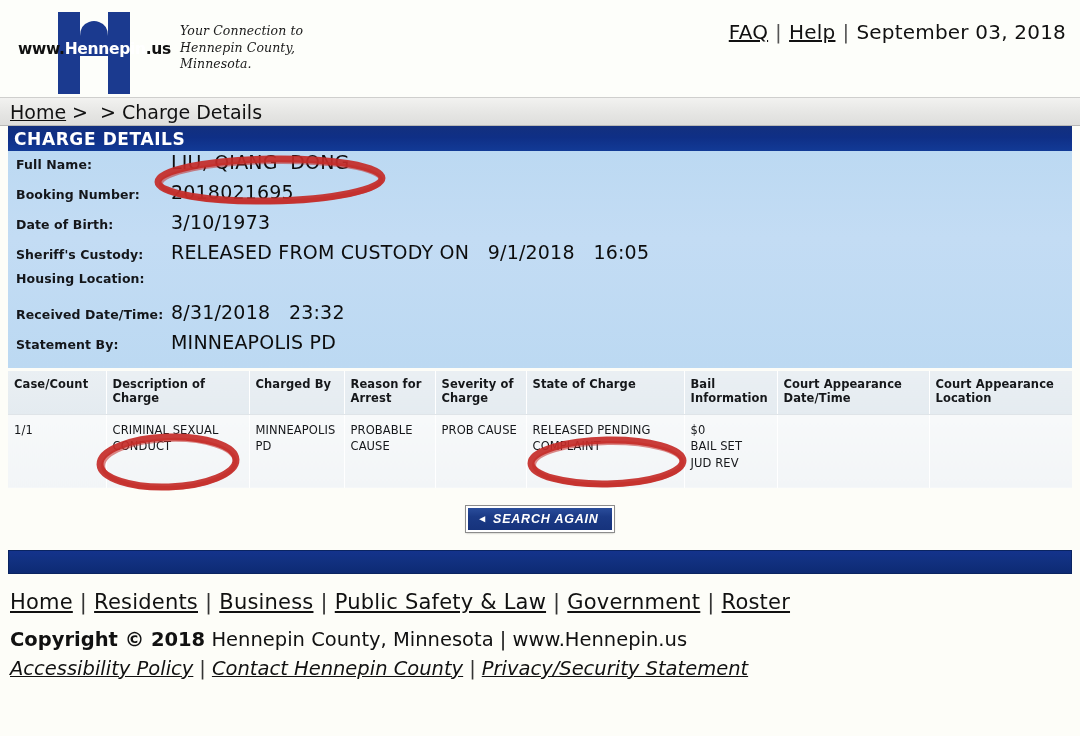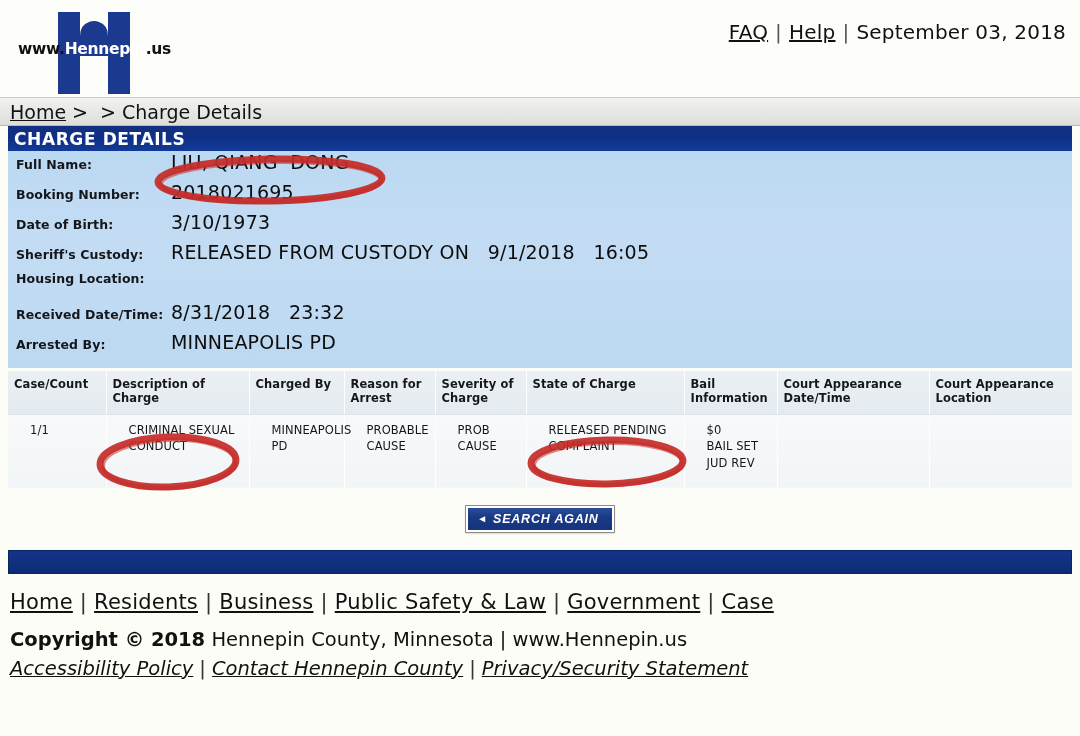--- a/index.html
+++ b/index.html
@@ -160,21 +160,21 @@
     background: linear-gradient(to bottom, #f7f9fa 0%, #f2f5f7 100%);
     border-right: 1px solid #ffffff;
     vertical-align: top;
     font-size: 11.5px;
     color: #15171a;
     padding: 7px 5px 16px 6px;
     line-height: 1.45;
     letter-spacing: 0.1px;
   }
   .charge-table th:last-child, .charge-table td:last-child { border-right: none; }
-  .cell-line { display: block; white-space: pre-line; margin-left: 16px; }
+  .cell-line { display: block; white-space: pre-line; }
 
   
   .button-zone {
     height: 62px;
     display: flex;
     align-items: center;
     justify-content: center;
   }
   .search-again {
     background: linear-gradient(to bottom, #2a4d9b 0%, #1b3a86 40%, #16337c 100%);
@@ -245,20 +245,23 @@
 
 <div class="top-header">
 
   <div class="logo-wrap">
     <div class="logo-h-block">
       <svg class="logo-h" viewBox="0 0 72 82">
         <path d="M0,0 L22,0 L22,24 Q22,13 31,10 Q36,8 41,10 Q50,13 50,24 L50,0 L72,0 L72,82 L50,82 L50,44 L22,44 L22,82 L0,82 Z" fill="#1b3a8f"></path>
       </svg>
       <div class="logo-url"><span>www.</span><span class="mid">Hennepin</span><span>.us</span></div>
     </div>
+    <div class="tagline">Your Connection to
+Hennepin County,
+Minnesota.</div>
   </div>
 
   <div class="header-right">
     <a>FAQ</a><span class="sep">|</span><a>Help</a><span class="sep">|</span><span>September 03, 2018</span>
   </div>
 </div>
 
 <div class="breadcrumb-bar">
   <a>Home</a>
   <span class="bc-sep">&gt;</span>
@@ -289,21 +292,21 @@
   </div>
   <div class="detail-row">
     <div class="detail-label">Housing Location:</div>
     <div class="detail-value"></div>
   </div>
   <div class="detail-row">
     <div class="detail-label">Received Date/Time:</div>
     <div class="detail-value">8/31/2018   23:32</div>
   </div>
   <div class="detail-row">
-    <div class="detail-label">Arrested By:</div>
+    <div class="detail-label">Statement By:</div>
     <div class="detail-value">MINNEAPOLIS PD</div>
   </div>
 </div>
 
 <table class="charge-table">
   <colgroup>
     <col style="width:98px">
       <col style="width:143px">
       <col style="width:95px">
     <col style="width:91px">
@@ -369,21 +372,21 @@
   <button class="search-again">
     <span class="arrow">◄</span>
     <span>SEARCH AGAIN</span>
   </button>
 </div>
 
 <div class="blue-divider"></div>
 
 <div class="footer">
   <div class="footer-nav">
-    <a>Home</a><span class="sep">|</span><a>Residents</a><span class="sep">|</span><a>Business</a><span class="sep">|</span><a>Public Safety &amp; Law</a><span class="sep">|</span><a>Government</a><span class="sep">|</span><a>Case</a>
+    <a>Home</a><span class="sep">|</span><a>Residents</a><span class="sep">|</span><a>Business</a><span class="sep">|</span><a>Public Safety &amp; Law</a><span class="sep">|</span><a>Government</a><span class="sep">|</span><a>Roster</a>
   </div>
 
   <div class="copyright"><span class="cr-bold">Copyright © 2018</span><span> Hennepin County, Minnesota | www.Hennepin.us</span></div>
 
   <div class="footer-links2">
     <a>Accessibility Policy</a><span class="sep">|</span><a>Contact Hennepin County</a><span class="sep">|</span><a>Privacy/Security Statement</a>
   </div>
 </div>
 
 <div id="annot-layer">

